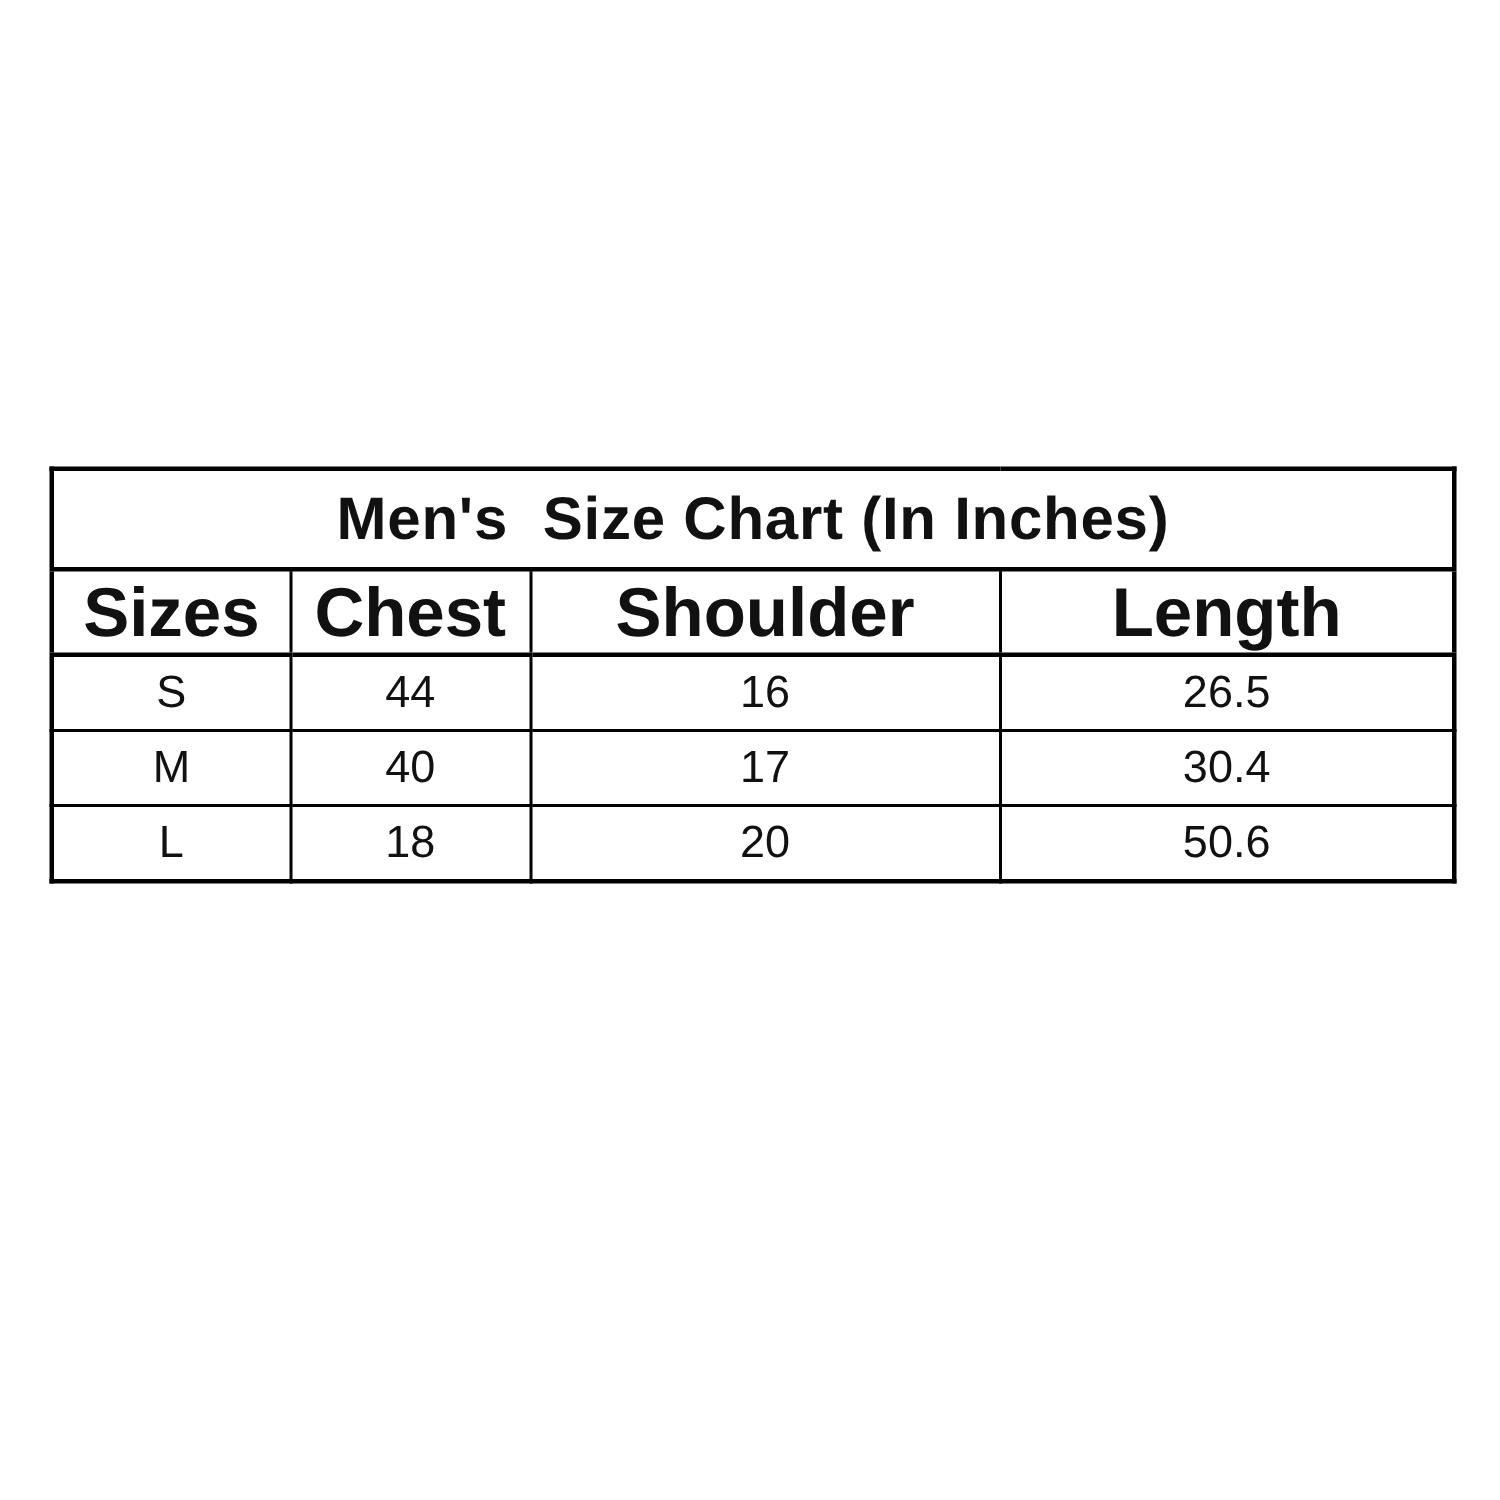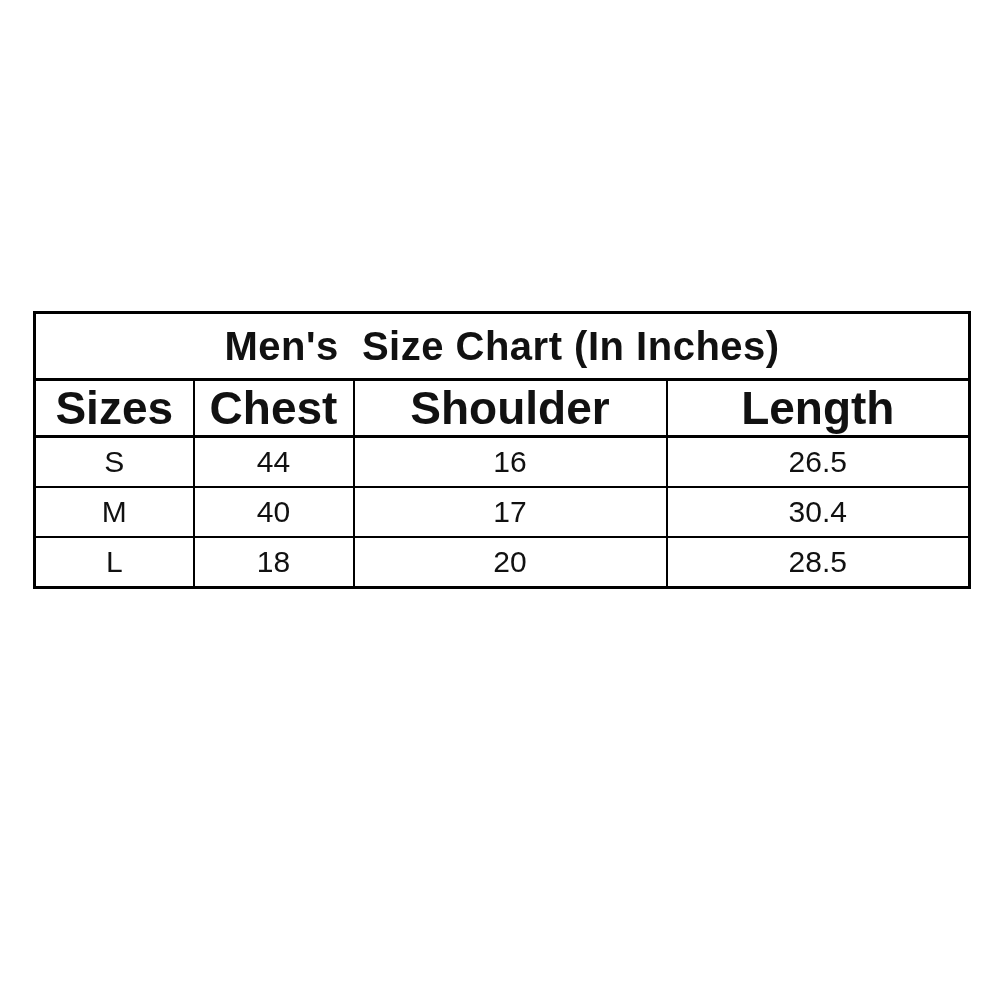--- a/index.html
+++ b/index.html
@@ -85,17 +85,17 @@
       <tr class="data-row">
         <td>M</td>
         <td>40</td>
         <td>17</td>
         <td>30.4</td>
       </tr>
       <tr class="data-row">
         <td>L</td>
         <td>18</td>
         <td>20</td>
-        <td>28.5</td>
+        <td>50.6</td>
       </tr>
     </tbody>
   </table>
 </div>
 
 </body></html>

